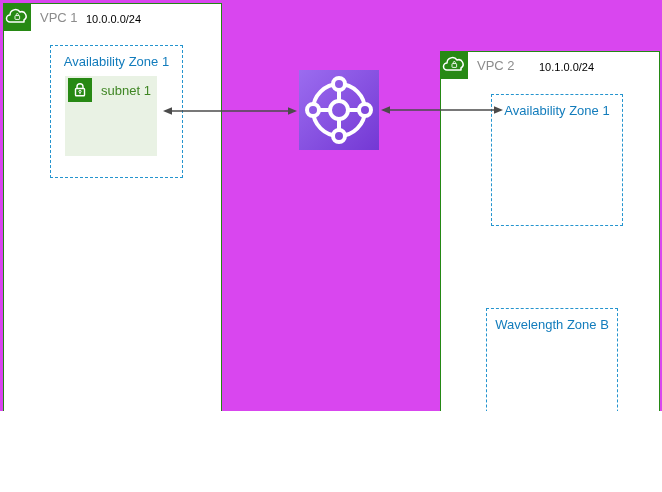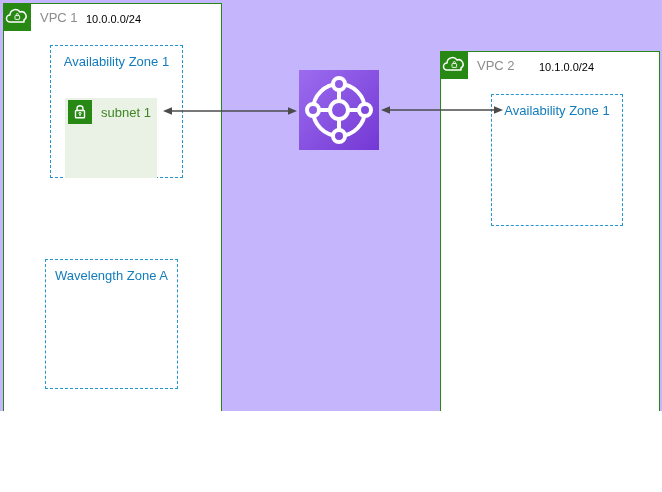--- a/index.html
+++ b/index.html
@@ -1,17 +1,17 @@
 <!DOCTYPE html>
 <html><head>
 <meta charset="utf-8">
 <style>
   html,body{margin:0;padding:0;background:#fff;}
   .canvas{
-    position:relative;width:662px;height:411px;background:#c4b5fd;overflow:hidden;
+    position:relative;width:662px;height:411px;background:#d946ef;overflow:hidden;
     font-family:"Liberation Sans",sans-serif;
   }
   
   .vpc{position:absolute;border:1px solid #248814;background:#ffffff;}
   .vpc--left{left:3px;top:3px;width:217px;height:485px;}
   .vpc--right{left:440px;top:3px;width:218px;height:485px;margin-top:48px;}
   .vpc-icon{position:absolute;left:-1px;top:-1px;width:28px;height:28px;background:#278914;}
   .vpc-icon svg{display:block;width:28px;height:28px;}
   .vpc-label{position:absolute;left:36px;top:6px;font-size:13px;color:#8C8C8C;white-space:nowrap;}
   .cidr{position:absolute;top:9px;font-size:11px;color:#000000;white-space:nowrap;}
@@ -19,21 +19,21 @@
   .cidr--right{left:98px;}
   
   .zone{position:absolute;border:1px dashed #2494CE;background:transparent;}
   .zone-label{position:absolute;left:0;right:0;top:8px;text-align:center;font-size:13px;color:#127CBC;white-space:nowrap;}
   .az--left{left:46px;top:41px;width:131px;height:131px;}
   .az--right{left:50px;top:42px;width:130px;height:130px;}
   .wl--left{left:41px;top:255px;width:131px;height:128px;}
   .wl--right{left:45px;top:256px;width:130px;height:128px;}
   
   .subnet{position:absolute;background:#E9F2E4;}
-  .subnet--left{left:14px;top:52px;width:92px;height:80px;text-decoration:underline;}
+  .subnet--left{left:14px;top:30px;width:92px;height:80px;text-decoration:underline;}
   .subnet--right{left:15px;top:33px;width:92px;height:82px;}
   .subnet-icon{position:absolute;left:3px;top:2px;width:24px;height:24px;background:#278914;}
   .subnet-icon svg{display:block;width:24px;height:24px;}
   .subnet-label{position:absolute;left:36px;top:7px;font-size:13px;color:#3F8624;white-space:nowrap;}
   
   .tgw{position:absolute;left:299px;top:70px;width:80px;height:80px;}
   .tgw svg{display:block;width:80px;height:80px;}
   
   .arrows{position:absolute;left:0;top:0;width:662px;height:492px;pointer-events:none;}
 </style>
@@ -61,40 +61,40 @@
             <path d="M9 10.5 V8.7 a3 3 0 0 1 6 0 v1.8" fill="none" stroke="#ffffff" stroke-width="1.4"></path>
             <rect x="7.5" y="10.5" width="9" height="7.2" rx="0.8" fill="none" stroke="#ffffff" stroke-width="1.4"></rect>
             <circle cx="12" cy="13.4" r="1.1" fill="none" stroke="#ffffff" stroke-width="1"></circle>
             <line x1="12" y1="14.5" x2="12" y2="16.2" stroke="#ffffff" stroke-width="1"></line>
           </svg>
         </div>
         <span class="subnet-label">subnet 1</span>
       </div>
     </div>
 
-    <div class="zone wl--left">
-      <span class="zone-label">Wavelength Zone A</span>
-    </div>
   </div>
 
   <div class="vpc vpc--right">
     <div class="vpc-icon">
       <svg viewBox="0 0 28 28" xmlns="http://www.w3.org/2000/svg">
         <path d="M7 19 a3.5 3.5 0 0 1 0 -7 a5.5 5.5 0 0 1 10 -3 a4.5 4.5 0 0 1 4 8 l0 2 z" fill="none" stroke="#ffffff" stroke-width="1.5" stroke-linejoin="round"></path>
         <rect x="12" y="12.6" width="4.6" height="3.8" rx="0.6" fill="none" stroke="#ffffff" stroke-width="0.9"></rect>
         <path d="M13.3 12.6 v-1.1 a1 1 0 0 1 2 0 v1.1" fill="none" stroke="#ffffff" stroke-width="0.9"></path>
       </svg>
     </div>
     <span class="vpc-label">VPC 2</span>
     <span class="cidr cidr--right">10.1.0.0/24</span>
 
     <div class="zone az--right">
       <span class="zone-label">Availability Zone 1</span>
     </div>
 
+    <div class="zone wl--right">
+      <span class="zone-label">Wavelength Zone B</span>
+    </div>
   </div>
 
   <div class="tgw">
     <svg viewBox="0 0 80 80" xmlns="http://www.w3.org/2000/svg">
       <defs>
         <linearGradient id="tgwGrad" x1="0" y1="0" x2="80" y2="80" gradientUnits="userSpaceOnUse">
           <stop offset="0" stop-color="#9B6CEF"></stop>
           <stop offset="1" stop-color="#7438D4"></stop>
         </linearGradient>
       </defs>

